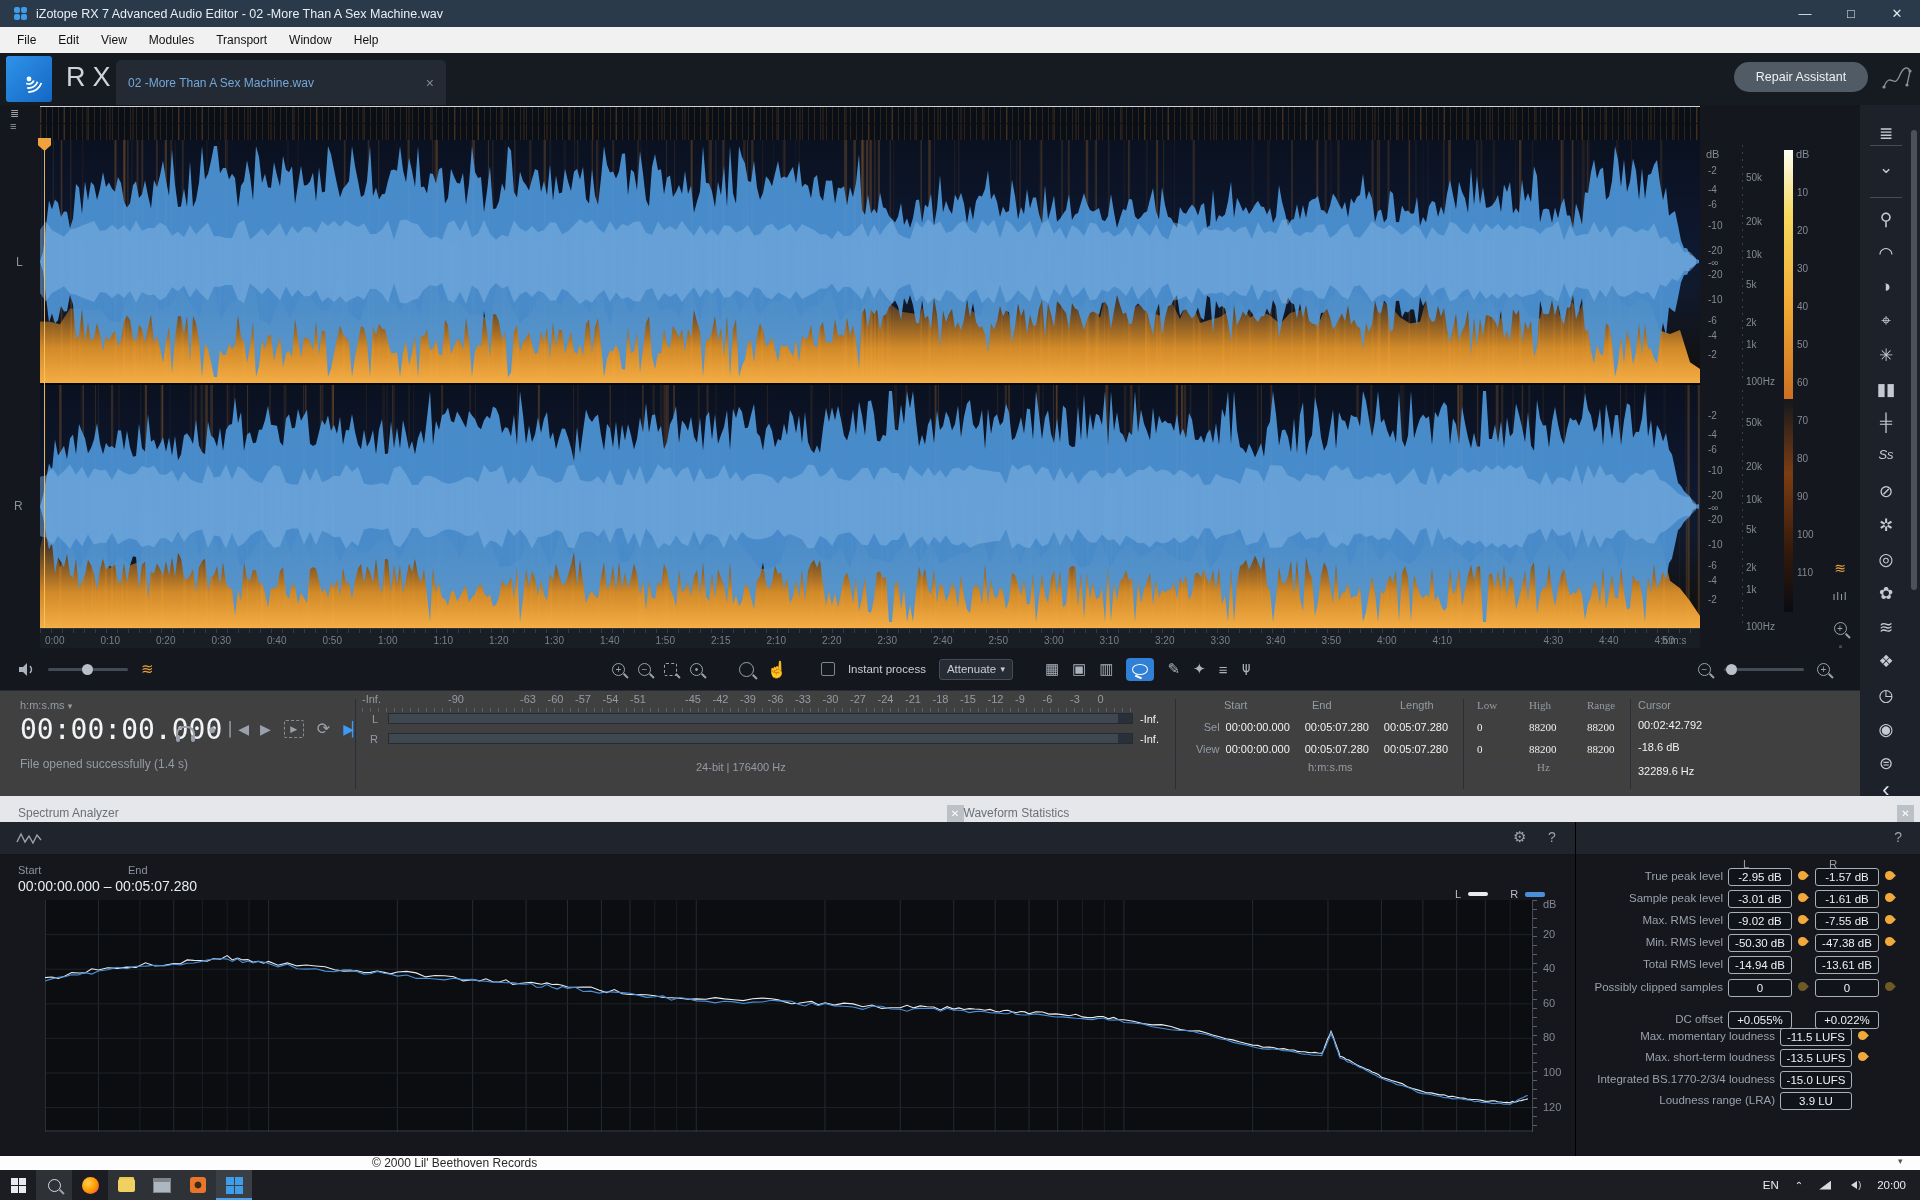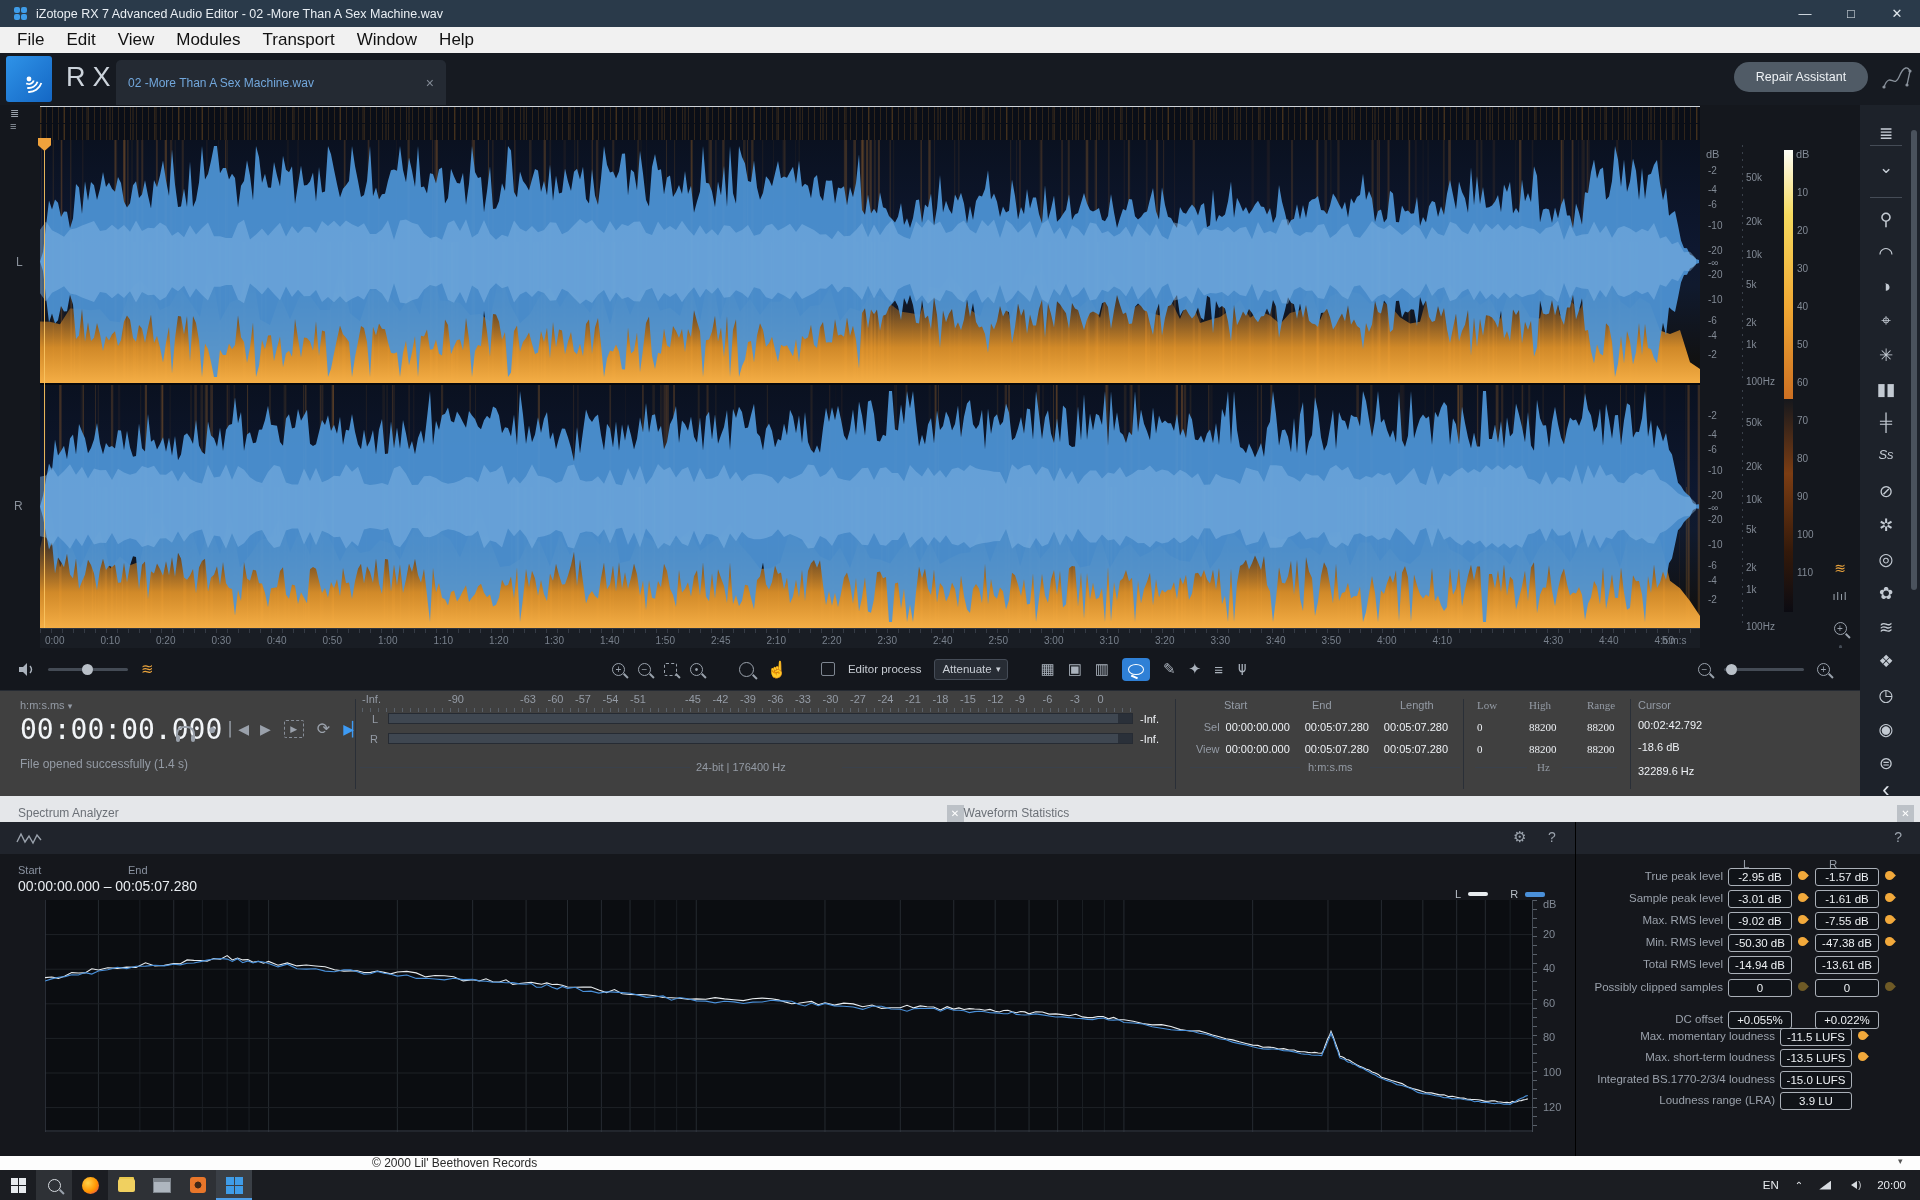--- a/index.html
+++ b/index.html
@@ -7,21 +7,21 @@
   .abs{position:absolute;}
   
   #titlebar{position:absolute;left:0;top:0;width:1920px;height:27px;background:#2a3a4a;color:#e9eef3;
     font-size:12.5px;display:flex;align-items:center;}
   #appicon{width:13px;height:13px;margin:0 9px 0 14px;display:grid;grid-template-columns:6px 6px;gap:1px;}
   #appicon i{background:#3f9ce8;border-radius:2px;display:block;}
   #wincontrols{margin-left:auto;display:flex;height:27px;}
   .winbtn{width:46px;height:27px;display:flex;align-items:center;justify-content:center;color:#dfe6ec;font-size:13px;}
   #menubar{position:absolute;left:0;top:27px;width:1920px;height:26px;background:#f1f1f1;display:flex;
     align-items:center;padding-left:6px;box-sizing:border-box;}
-  .menuitem{padding:0 11px;font-size:17px;color:#111;height:26px;display:flex;align-items:center;}
+  .menuitem{padding:0 11px;font-size:12px;color:#111;height:26px;display:flex;align-items:center;}
   
   #appheader{position:absolute;left:0;top:53px;width:1920px;height:52px;background:#161a21;}
   #logotile{position:absolute;left:6px;top:3px;width:46px;height:46px;border-radius:3px;
     background:linear-gradient(135deg,#2f93e8,#1467c4);display:flex;align-items:center;justify-content:center;}
   #rxtext{position:absolute;left:66px;top:9px;font-size:27px;letter-spacing:7px;color:#ccd3db;font-weight:400;}
   #doctab{position:absolute;left:116px;top:7px;width:330px;height:45px;background:#242a33;border-radius:5px 5px 0 0;
     display:flex;align-items:center;padding:0 12px;box-sizing:border-box;}
   #doctab .tablabel{font-size:12px;color:#72a7dc;white-space:nowrap;overflow:hidden;flex:1;}
   #doctab .tabclose{color:#828a95;font-size:14px;margin-left:8px;}
   #repairbtn{position:absolute;left:1734px;top:9px;width:134px;height:30px;border-radius:15px;background:#505b66;
@@ -845,21 +845,21 @@
       <span class="rlabel" style="left: 116px;">0:20</span>
       <span class="rlabel" style="left: 171.5px;">0:30</span>
       <span class="rlabel" style="left: 227px;">0:40</span>
       <span class="rlabel" style="left: 282.5px;">0:50</span>
       <span class="rlabel" style="left: 338px;">1:00</span>
       <span class="rlabel" style="left: 393.5px;">1:10</span>
       <span class="rlabel" style="left: 449px;">1:20</span>
       <span class="rlabel" style="left: 504.5px;">1:30</span>
       <span class="rlabel" style="left: 560px;">1:40</span>
       <span class="rlabel" style="left: 615.5px;">1:50</span>
-      <span class="rlabel" style="left: 671px;">2:45</span>
+      <span class="rlabel" style="left: 671px;">2:15</span>
       <span class="rlabel" style="left: 726.5px;">2:10</span>
       <span class="rlabel" style="left: 782px;">2:20</span>
       <span class="rlabel" style="left: 837.5px;">2:30</span>
       <span class="rlabel" style="left: 893px;">2:40</span>
       <span class="rlabel" style="left: 948.5px;">2:50</span>
       <span class="rlabel" style="left: 1004px;">3:00</span>
       <span class="rlabel" style="left: 1059.5px;">3:10</span>
       <span class="rlabel" style="left: 1115px;">3:20</span>
       <span class="rlabel" style="left: 1170.5px;">3:30</span>
       <span class="rlabel" style="left: 1226px;">3:40</span>
@@ -977,21 +977,21 @@
     <div class="tb" style="left:612px;">
       <span class="mag">+</span>
       <span class="mag">−</span>
       <span class="mag" style="border-radius:2px;border-style:dashed;"></span>
       <span class="mag">•</span>
       <span style="width:10px;"></span>
       <span class="mag" style="width:15px;height:15px;"></span>
       <span class="glyph" style="font-size:16px;">☝</span>
       <span style="width:8px;"></span>
       <span class="chk"></span>
-      <span style="font-size:11.5px;color:#c8cdd4;">Editor process</span>
+      <span style="font-size:11.5px;color:#c8cdd4;">Instant process</span>
       <span class="ddl">
         <span>Attenuate</span>
           <span style="font-size:9px;">▾</span>
       </span>
       <span style="width:6px;"></span>
       <span class="glyph">▦</span>
       <span class="glyph">▣</span>
       <span class="glyph">▥</span>
       <span id="lassotool">
           <i></i>

